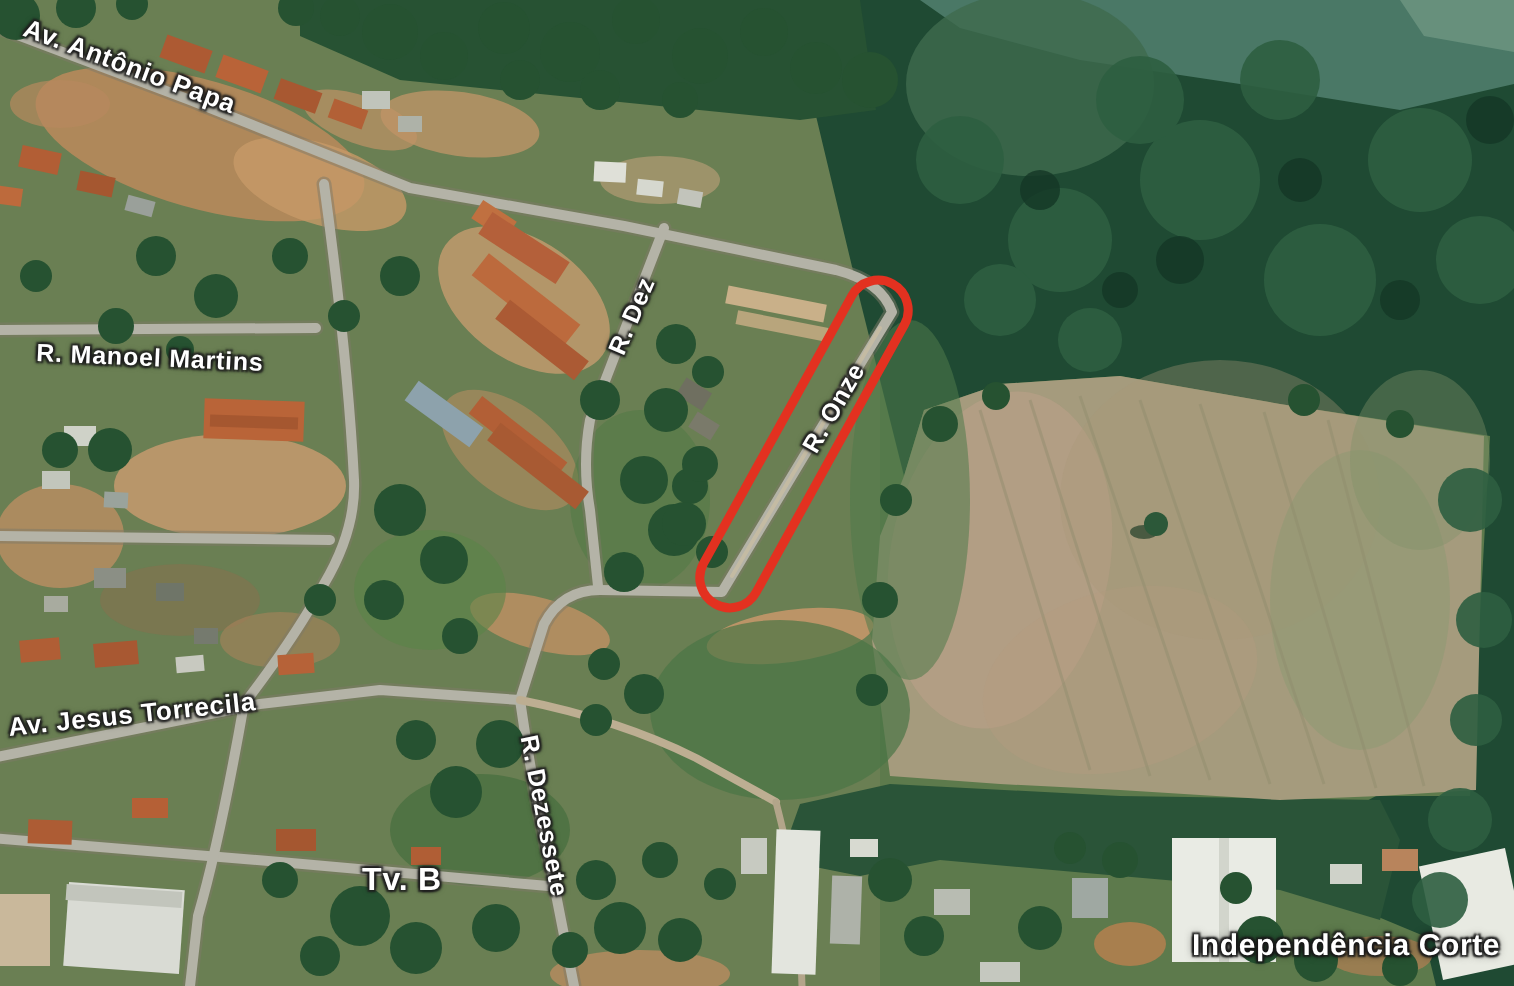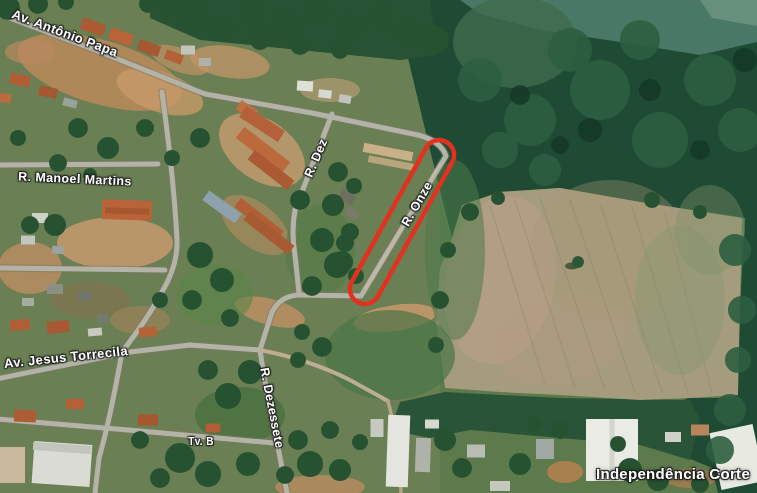--- a/index.html
+++ b/index.html
@@ -282,18 +282,18 @@
 
   <rect x="387" y="130.5" width="30" height="183" rx="15" ry="15" transform="rotate(29 402 222)" fill="none" stroke="#e33120" stroke-width="4.5"></rect>
 </svg>
 
   <div class="lbl" style="left:65px;top:33px;font-size:13px;transform:translate(-50%,-50%) rotate(20.5deg);">Av. Antônio Papa</div>
   <div class="lbl" style="left:75px;top:179px;font-size:12.5px;transform:translate(-50%,-50%) rotate(2.5deg);">R. Manoel Martins</div>
   <div class="lbl" style="left:316px;top:158px;font-size:12.5px;transform:translate(-50%,-50%) rotate(-67deg);">R. Dez</div>
   <div class="lbl" style="left:417px;top:204px;font-size:12.5px;transform:translate(-50%,-50%) rotate(-60deg);">R. Onze</div>
   <div class="lbl" style="left:66px;top:357px;font-size:13px;transform:translate(-50%,-50%) rotate(-6deg);">Av. Jesus Torrecila</div>
   <div class="lbl" style="left:272px;top:408px;font-size:12.5px;transform:translate(-50%,-50%) rotate(79deg);">R. Dezessete</div>
-  <div class="lbl" style="left:201px;top:441px;font-size:10px;transform:translate(-50%,-50%);">Tv. B</div>
+  <div class="lbl" style="left:201px;top:441px;font-size:16px;transform:translate(-50%,-50%);">Tv. B</div>
 
   <div class="poi">
     <div>Independência Corte</div>
   </div>
 </div>
 
 </body></html>

